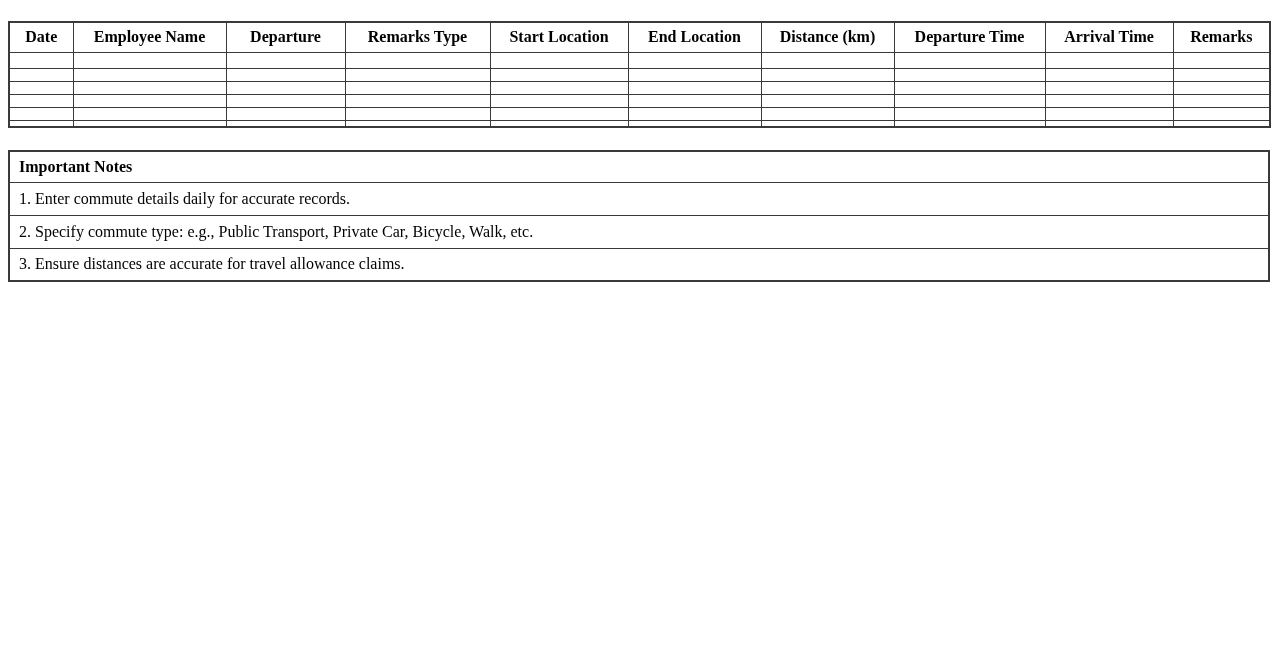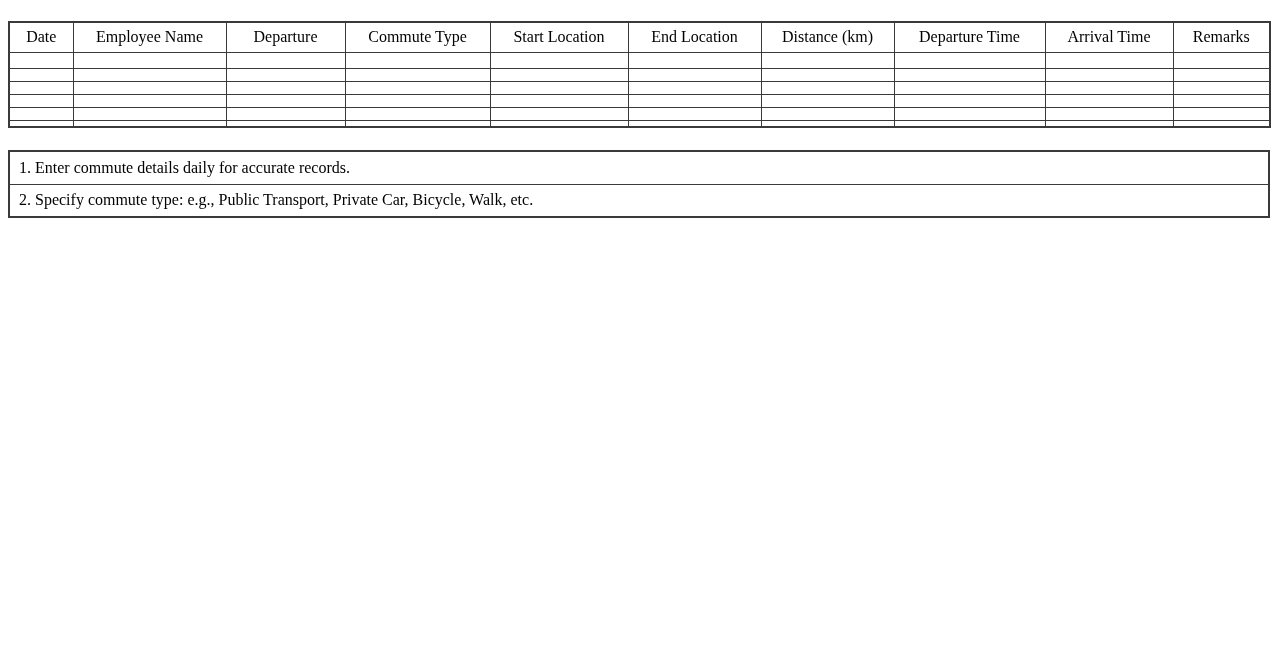--- a/index.html
+++ b/index.html
@@ -28,21 +28,21 @@
     border: 2px solid #3a3a3a;
   }
   .log-table th,
   .log-table td {
     border: 1px solid #3a3a3a;
     padding: 0;
     overflow: hidden;
   }
   .log-table th {
     font-size: 16px;
-    font-weight: normal;
+    font-weight: bold;
     text-align: center;
     vertical-align: middle;
     height: 30px;
   }
   .log-table tbody td { height: 13px; }
   .log-table tbody tr:nth-child(1) td { height: 16px; }
   .log-table tbody tr:nth-child(6) td { height: 7px; }
 
   col.c1  { width: 64px; }
   col.c2  { width: 153px; }
@@ -90,21 +90,21 @@
       <col class="c7">
       <col class="c8">
       <col class="c9">
       <col class="c10">
   </colgroup>
   <thead>
     <tr>
       <th>Date</th>
       <th>Employee Name</th>
       <th>Departure</th>
-      <th>Commute Type</th>
+      <th>Remarks Type</th>
       <th>Start Location</th>
       <th>End Location</th>
       <th>Distance (km)</th>
       <th>Departure Time</th>
       <th>Arrival Time</th>
       <th>Remarks</th>
     </tr>
   </thead>
   <tbody>
     <tr>
@@ -177,20 +177,26 @@
         <td></td>
         <td></td>
         <td></td>
         <td></td>
       </tr>
   </tbody>
 </table>
 
 <table class="notes-table">
   <tbody>
+    <tr class="notes-title-row">
+      <td>Important Notes</td>
+    </tr>
     <tr class="note-row">
       <td>1. Enter commute details daily for accurate records.</td>
     </tr>
     <tr class="note-row">
       <td>2. Specify commute type: e.g., Public Transport, Private Car, Bicycle, Walk, etc.</td>
     </tr>
+    <tr class="note-row">
+      <td>3. Ensure distances are accurate for travel allowance claims.</td>
+    </tr>
   </tbody>
 </table>
 
 </body></html>

